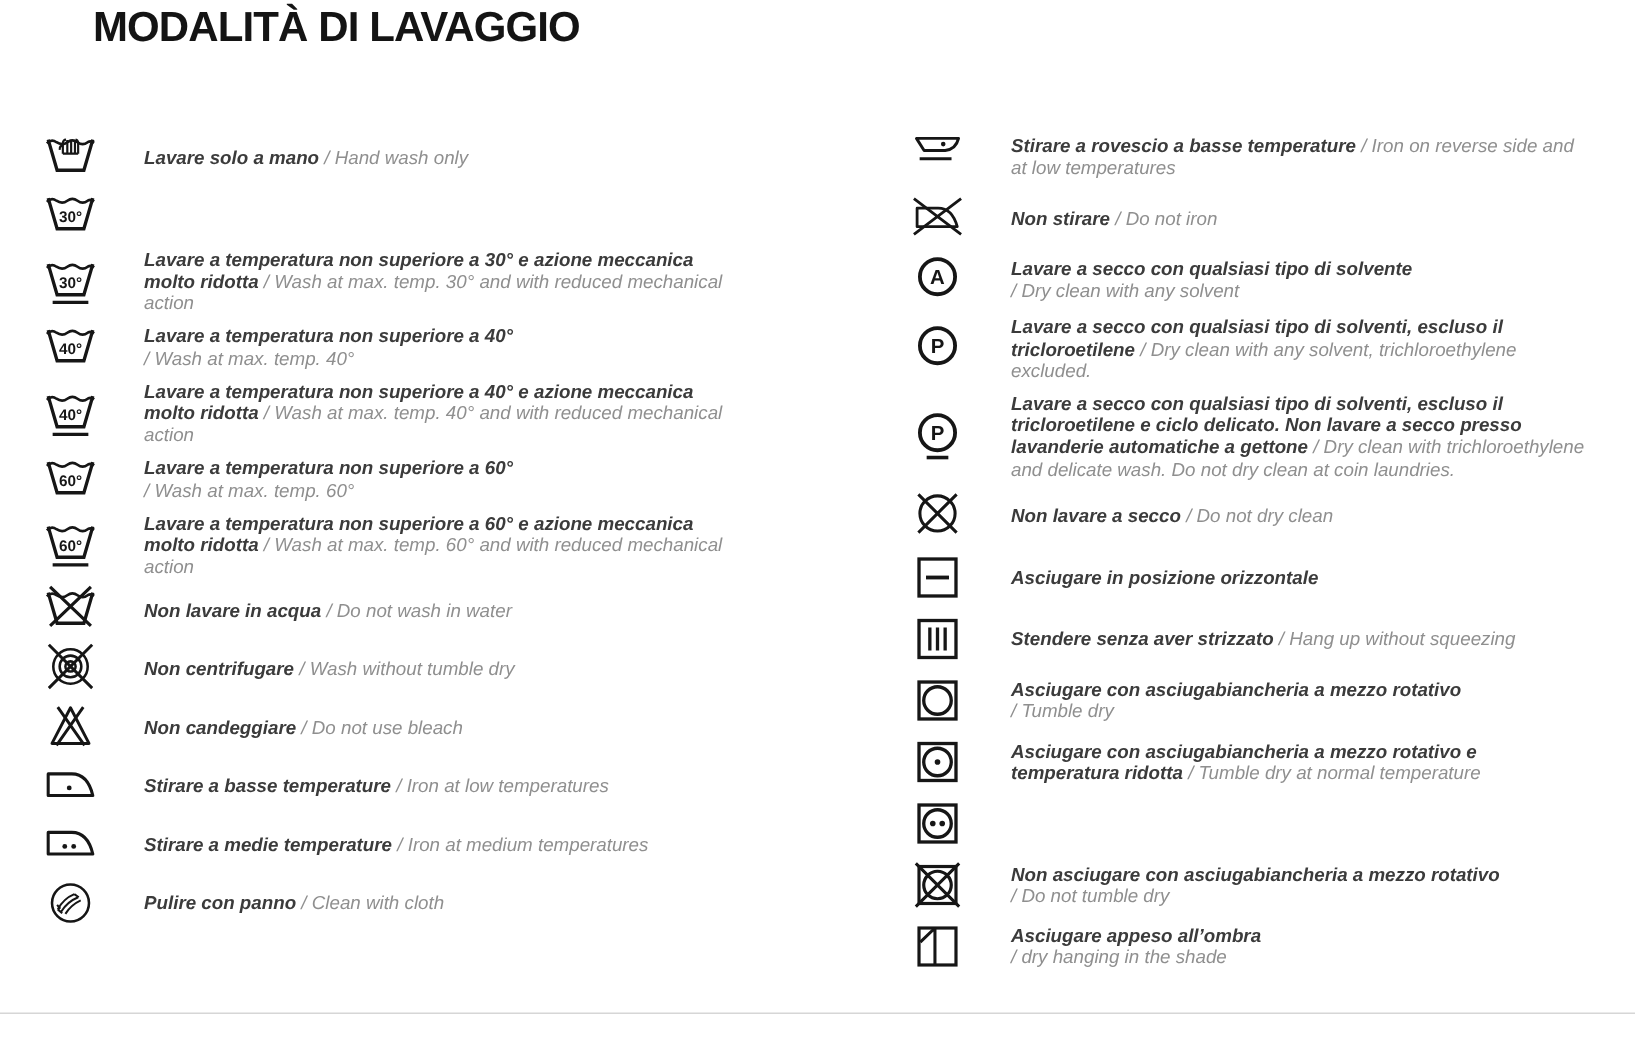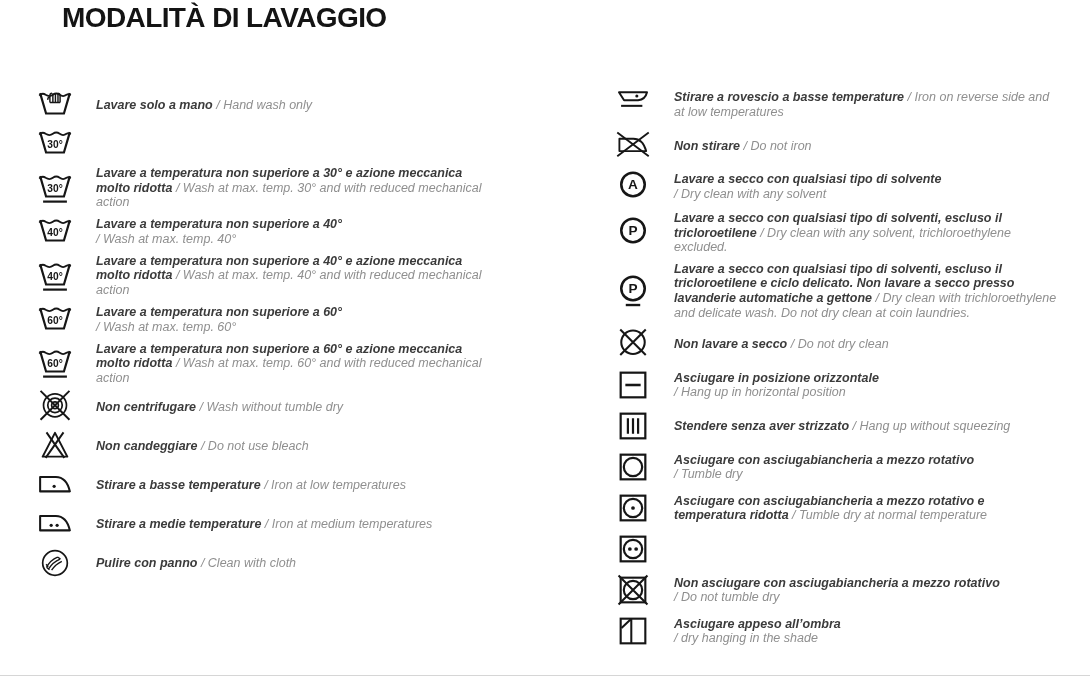--- a/index.html
+++ b/index.html
@@ -21,21 +21,21 @@
     color:var(--title);
     font-family:"Liberation Sans",sans-serif;
   }
   .col{position:absolute;top:88px;}
   .col-left{left:30px;width:452px;}
   .col-right{left:608px;width:452px;}
   .row{display:flex;column-gap:24px;align-items:center;}
   .col-left .row{margin-bottom:5px;}
   .col-right .row{margin-bottom:7px;}
   .row-icon{
-    flex:0 0 42px;width:42px;display:flex;align-items:center;justify-content:flex-end;
+    flex:0 0 42px;width:42px;display:flex;align-items:center;justify-content:flex-start;
     color:var(--icon);
   }
   .row-icon svg{width:34px;height:34px;display:block;}
   .row-text{
     flex:1 1 auto;
     font-style:italic;font-size:12.5px;line-height:14.6px;
     font-family:"Liberation Sans",sans-serif;
   }
   .it{color:var(--it);font-weight:600;}
   .en{color:var(--en);font-weight:400;}
@@ -119,20 +119,30 @@
           <path stroke="currentColor" fill="none" stroke-width="2.1" d="M1.5,9 Q5,5 9,8 Q13.5,11 17.5,8 Q21.5,5 25.5,8 Q29.5,11 33.5,8 Q36,6.5 38.5,8.5"></path>
           <text x="20" y="25" text-anchor="middle" font-size="12" font-weight="bold" font-style="normal" fill="currentColor" font-family="'Liberation Sans',sans-serif">60°</text>
           <path stroke="currentColor" fill="none" stroke-width="2.6" d="M6,36 L34,36"></path>
         </svg>
       </div>
       <div class="row-text"><span class="it">Lavare a temperatura non superiore a 60° e azione meccanica molto ridotta</span> <span class="en">/ Wash at max. temp. 60° and with reduced mechanical action</span></div>
     </div>
     <div class="row">
       <div class="row-icon">
         <svg viewBox="0 0 40 40" aria-hidden="true">
+          <path stroke="currentColor" fill="none" stroke-width="2.6" d="M2.5,6 L9.5,30 L30.5,30 L37.5,6"></path>
+          <path stroke="currentColor" fill="none" stroke-width="2.1" d="M1.5,9 Q5,5 9,8 Q13.5,11 17.5,8 Q21.5,5 25.5,8 Q29.5,11 33.5,8 Q36,6.5 38.5,8.5"></path>
+          <path stroke="currentColor" fill="none" stroke-width="2.5" d="M4,1.5 L36,32 M36,1.5 L4,32"></path>
+        </svg>
+      </div>
+      <div class="row-text"><span class="it">Non lavare in acqua</span> <span class="en">/ Do not wash in water</span></div>
+    </div>
+    <div class="row">
+      <div class="row-icon">
+        <svg viewBox="0 0 40 40" aria-hidden="true">
           <circle stroke="currentColor" fill="none" stroke-width="2" cx="20" cy="18" r="13.5"></circle>
           <circle stroke="currentColor" fill="none" stroke-width="2" cx="20" cy="18" r="8.5"></circle>
           <circle stroke="currentColor" fill="none" stroke-width="2" cx="20" cy="18" r="4"></circle>
           <path stroke="currentColor" fill="none" stroke-width="2.3" d="M3,1 L37,35 M37,1 L3,35"></path>
         </svg>
       </div>
       <div class="row-text"><span class="it">Non centrifugare</span> <span class="en">/ Wash without tumble dry</span></div>
     </div>
     <div class="row">
       <div class="row-icon">
@@ -229,21 +239,21 @@
       </div>
       <div class="row-text"><span class="it">Non lavare a secco</span> <span class="en">/ Do not dry clean</span></div>
     </div>
     <div class="row">
       <div class="row-icon">
         <svg viewBox="0 0 40 40" aria-hidden="true">
           <rect stroke="currentColor" fill="none" stroke-width="2.6" x="5.5" y="5.5" width="29" height="29"></rect>
           <path stroke="currentColor" fill="none" stroke-width="3" d="M11,20 L29,20"></path>
         </svg>
       </div>
-      <div class="row-text"><span class="it">Asciugare in posizione orizzontale</span> <span class="en newline">/ Hang up in horizontal position</span></div>
+      <div class="row-text"><span class="it">Asciugare in posizione orizzontale</span> </div>
     </div>
     <div class="row">
       <div class="row-icon">
         <svg viewBox="0 0 40 40" aria-hidden="true">
           <rect stroke="currentColor" fill="none" stroke-width="2.6" x="5.5" y="5.5" width="29" height="29"></rect>
           <path stroke="currentColor" fill="none" stroke-width="2.6" d="M14,11 V29 M20,11 V29 M26,11 V29"></path>
         </svg>
       </div>
       <div class="row-text"><span class="it">Stendere senza aver strizzato</span> <span class="en">/ Hang up without squeezing</span></div>
     </div>

